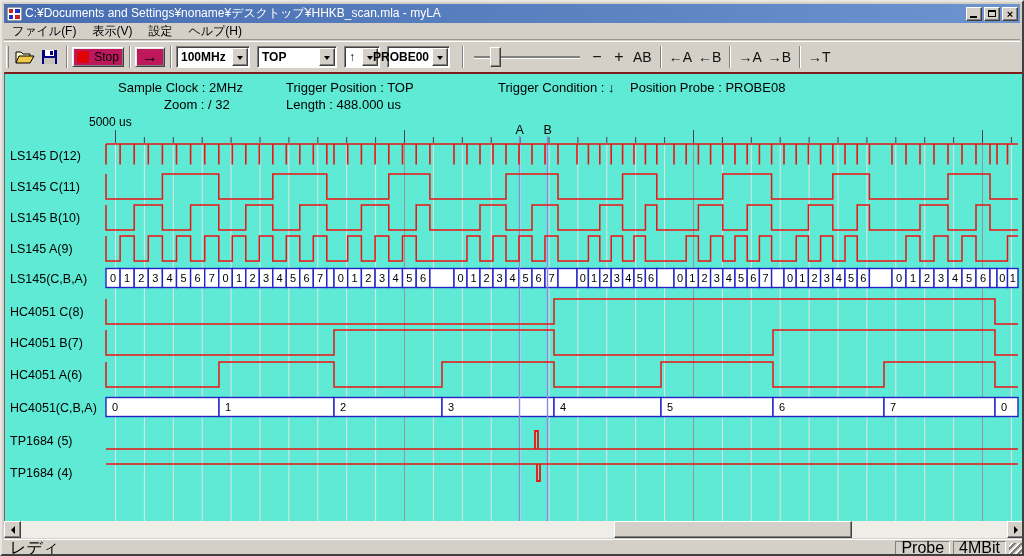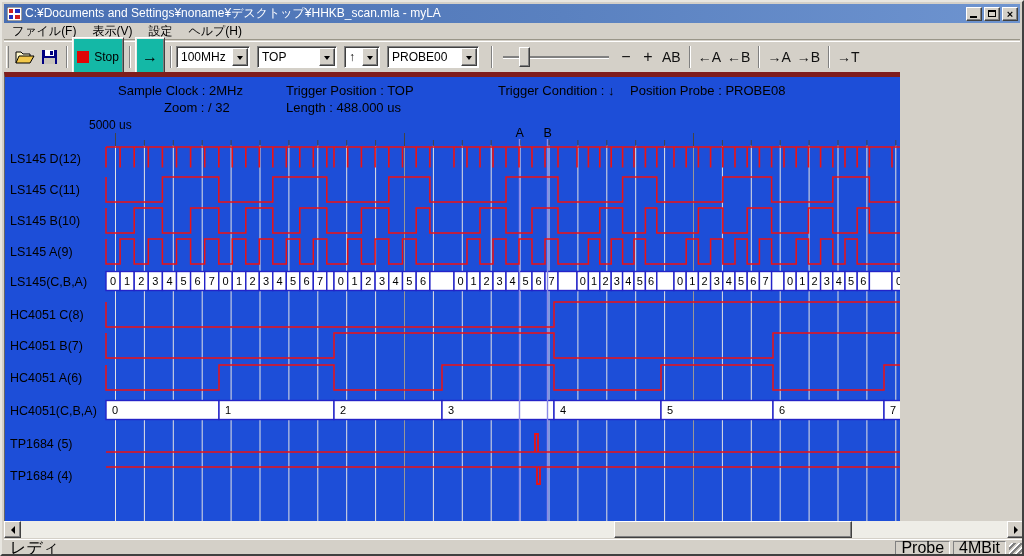--- a/index.html
+++ b/index.html
@@ -22,45 +22,45 @@
   .glyph-close{font-size:11px;font-weight:bold;color:#000;line-height:10px;}
   
   .menubar{position:absolute;top:21px;left:2px;right:2px;height:17px;display:flex;
     align-items:center;font-size:12px;background:#d4d0c8;border-bottom:1px solid #9a9689;}
   .menu-item{padding:1px 8px;}
   
   .toolbar{position:absolute;top:39px;left:2px;right:2px;height:31px;display:flex;
     align-items:center;background:#d4d0c8;border-top:1px solid #fff;font-size:12px;}
   .grip{width:3px;height:22px;margin:0 3px 0 2px;border-left:1px solid #fff;border-right:1px solid #808080;}
   .tsep{width:1px;height:22px;background:#808080;box-shadow:1px 0 0 #fff;margin:0 5px;}
-  .tbtn{height:40px;display:flex;align-items:center;justify-content:center;
-    padding:0 4px;background:#14b8a6;color:#000;}
+  .tbtn{height:20px;display:flex;align-items:center;justify-content:center;
+    padding:0 4px;background:#be185d;color:#000;}
   .tbtn.raised{border:1px solid;border-color:#fff #404040 #404040 #fff;
     box-shadow:inset 1px 1px 0 #ecebe5,inset -1px -1px 0 #808080;}
   .flatbtn{height:22px;min-width:22px;display:flex;align-items:center;justify-content:center;
     font-size:14px;color:#111;padding:0 3px;}
   .stop-square{width:12px;height:12px;background:#e00505;margin-right:5px;flex:none;}
   .arrow-run{font-size:16px;font-weight:bold;}
   .combo{height:22px;border:1px solid;border-color:#808080 #fff #fff #808080;
     box-shadow:inset 1px 1px 0 #404040;background:#fff;display:flex;align-items:center;
-    font-size:12px;margin-right:7px;}
+    font-size:12px;margin-right:7px;font-weight:bold;}
   .combo-text{padding:0 3px 0 4px;flex:1;white-space:nowrap;}
   .combo-btn{width:16px;height:18px;margin-right:1px;background:#d4d0c8;border:1px solid;
     border-color:#fff #404040 #404040 #fff;box-shadow:inset -1px -1px 0 #808080;
     display:flex;align-items:center;justify-content:center;flex:none;}
   .combo-btn::after{content:"";width:0;height:0;border:3px solid transparent;
     border-top:4px solid #000;margin-top:4px;}
   .slider{position:relative;width:106px;height:22px;margin:0 6px;flex:none;}
   .slider-track{position:absolute;left:0;right:0;top:10px;height:2px;background:#808080;
     box-shadow:0 1px 0 #fff;}
   .slider-handle{position:absolute;left:16px;top:1px;width:11px;height:20px;background:#d4d0c8;
     border:1px solid;border-color:#fff #404040 #404040 #fff;box-shadow:inset -1px -1px 0 #808080;}
   
-  .client{position:absolute;top:70px;left:2px;width:896px;height:449px;background:#1d4ed8;
-    border-top:5px solid #7f1d1d;border-left:1px solid #666;overflow:hidden;}
+  .client{position:absolute;top:70px;left:2px;width:1020px;height:449px;background:#5eead4;
+    border-top:2px solid #7f1d1d;border-left:1px solid #666;overflow:hidden;}
   .client .overlay{position:absolute;color:#000;font-size:13px;white-space:nowrap;}
   #wave-svg{position:absolute;left:-3px;top:-1px;}
   
   .hscroll{position:absolute;top:519px;left:2px;width:1020px;height:17px;background:#eeede7;}
   .sbtn{position:absolute;top:0;width:17px;height:17px;background:#d4d0c8;border:1px solid;
     border-color:#fff #404040 #404040 #fff;box-shadow:inset -1px -1px 0 #808080;
     display:flex;align-items:center;justify-content:center;}
   .sbtn.left{left:0;} .sbtn.right{right:0;}
   .tri-l{width:0;height:0;border:4px solid transparent;border-right:4px solid #000;margin-left:-4px;}
   .tri-r{width:0;height:0;border:4px solid transparent;border-left:4px solid #000;margin-right:-4px;}
@@ -141,21 +141,21 @@
       <span class="combo-btn"></span>
     </div>
     <div class="combo" style="width:80px;">
       <span class="combo-text">TOP</span>
       <span class="combo-btn"></span>
     </div>
     <div class="combo" style="width:36px;">
       <span class="combo-text">↑</span>
       <span class="combo-btn"></span>
     </div>
-    <div class="combo" style="width:92px;justify-content:flex-end;">
+    <div class="combo" style="width:63px;justify-content:flex-end;">
       <span class="combo-text">PROBE00</span>
       <span class="combo-btn"></span>
     </div>
     <div class="tsep"></div>
     <div class="slider">
       <div class="slider-track"></div>
       <div class="slider-handle"></div>
     </div>
     <div class="flatbtn" style="font-size:16px;">−</div>
     <div class="flatbtn" style="font-size:16px;">+</div>

